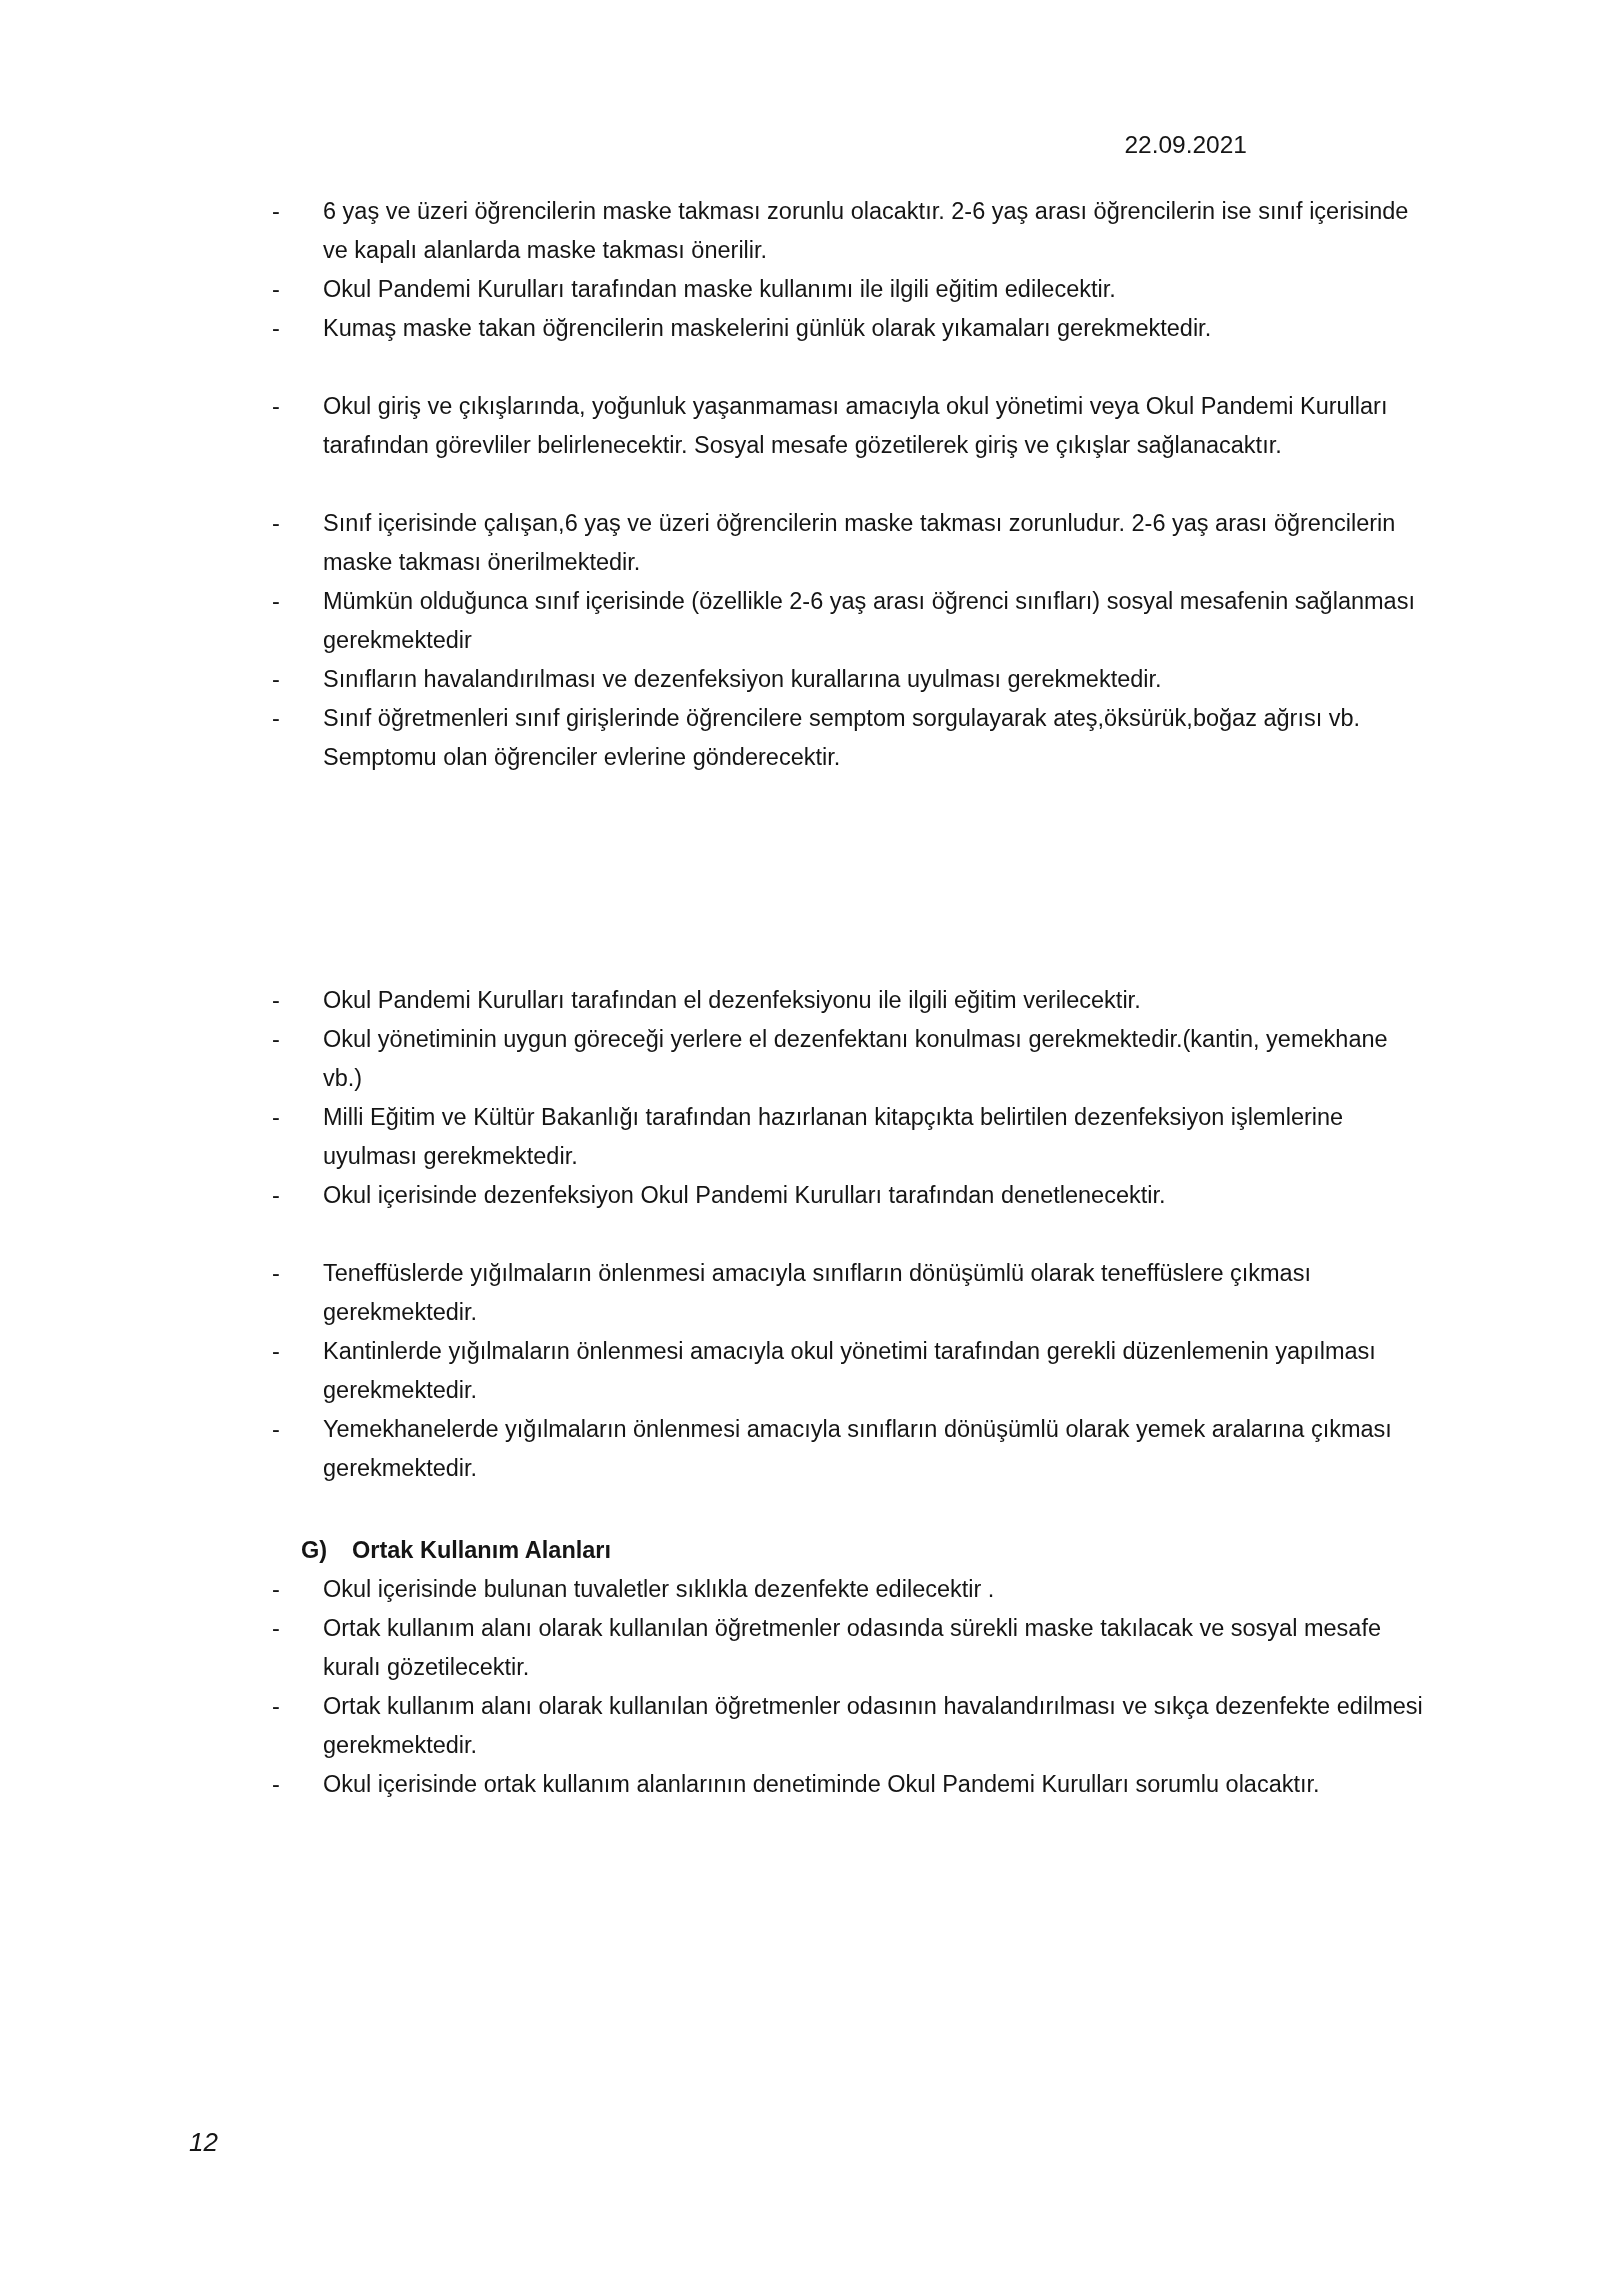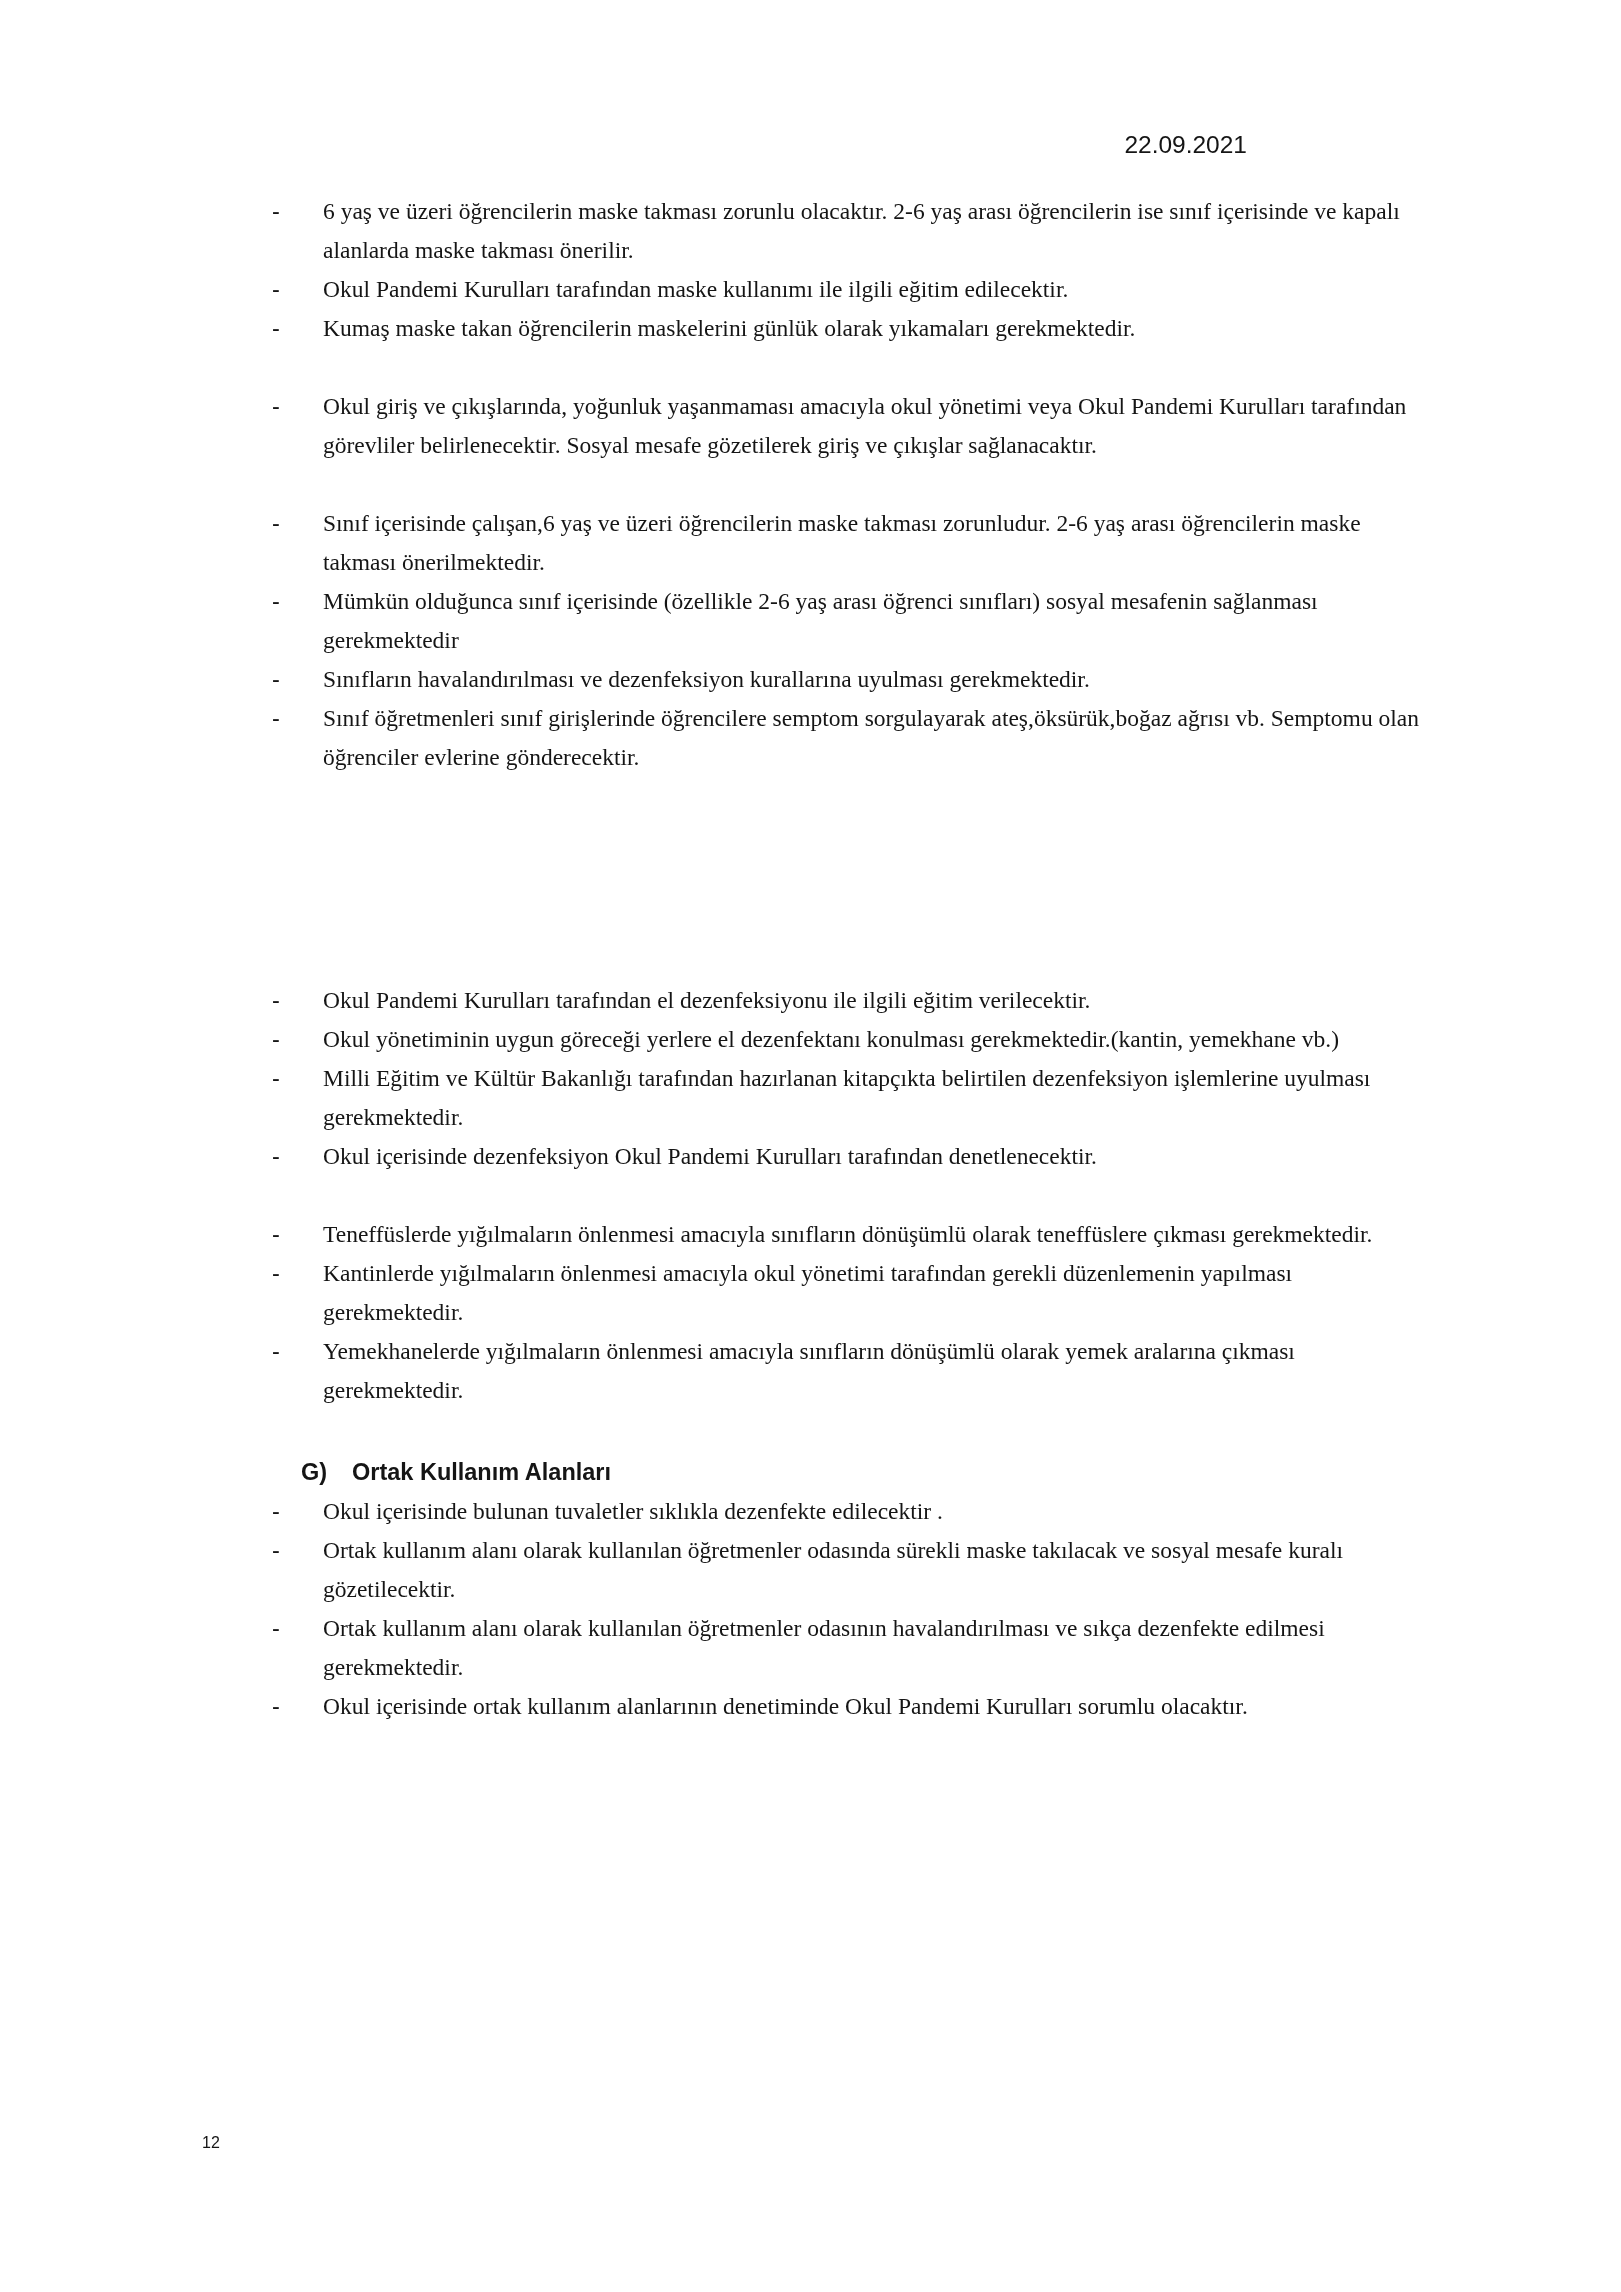--- a/index.html
+++ b/index.html
@@ -34,38 +34,38 @@
   .bullet {
     display: flex;
     align-items: flex-start;
   }
   .bullet .dash {
     flex: 0 0 51px;
     width: 51px;
   }
   .bullet .btext {
     flex: 1 1 auto;
-    font-family: Liberation Serif, serif;
   }
   .heading {
     font-weight: bold;
     padding-left: 29px;
   }
   .heading .letter {
     display: inline-block;
     width: 51px;
   }
   .sp40  { height: 39px; }
   .sp44  { height: 43px; }
   .sp208 { height: 204px; }
   .pagenum {
     position: absolute;
     top: 2123px;
-    left: 202px;
-    font-size: 16px;
+    left: 189px;
+    font-size: 26px;
+    font-style: italic;
   }
 </style>
 </head>
 <body>
 
 <div class="page">
 
   <div class="date">22.09.2021</div>
 
   <div class="content">

